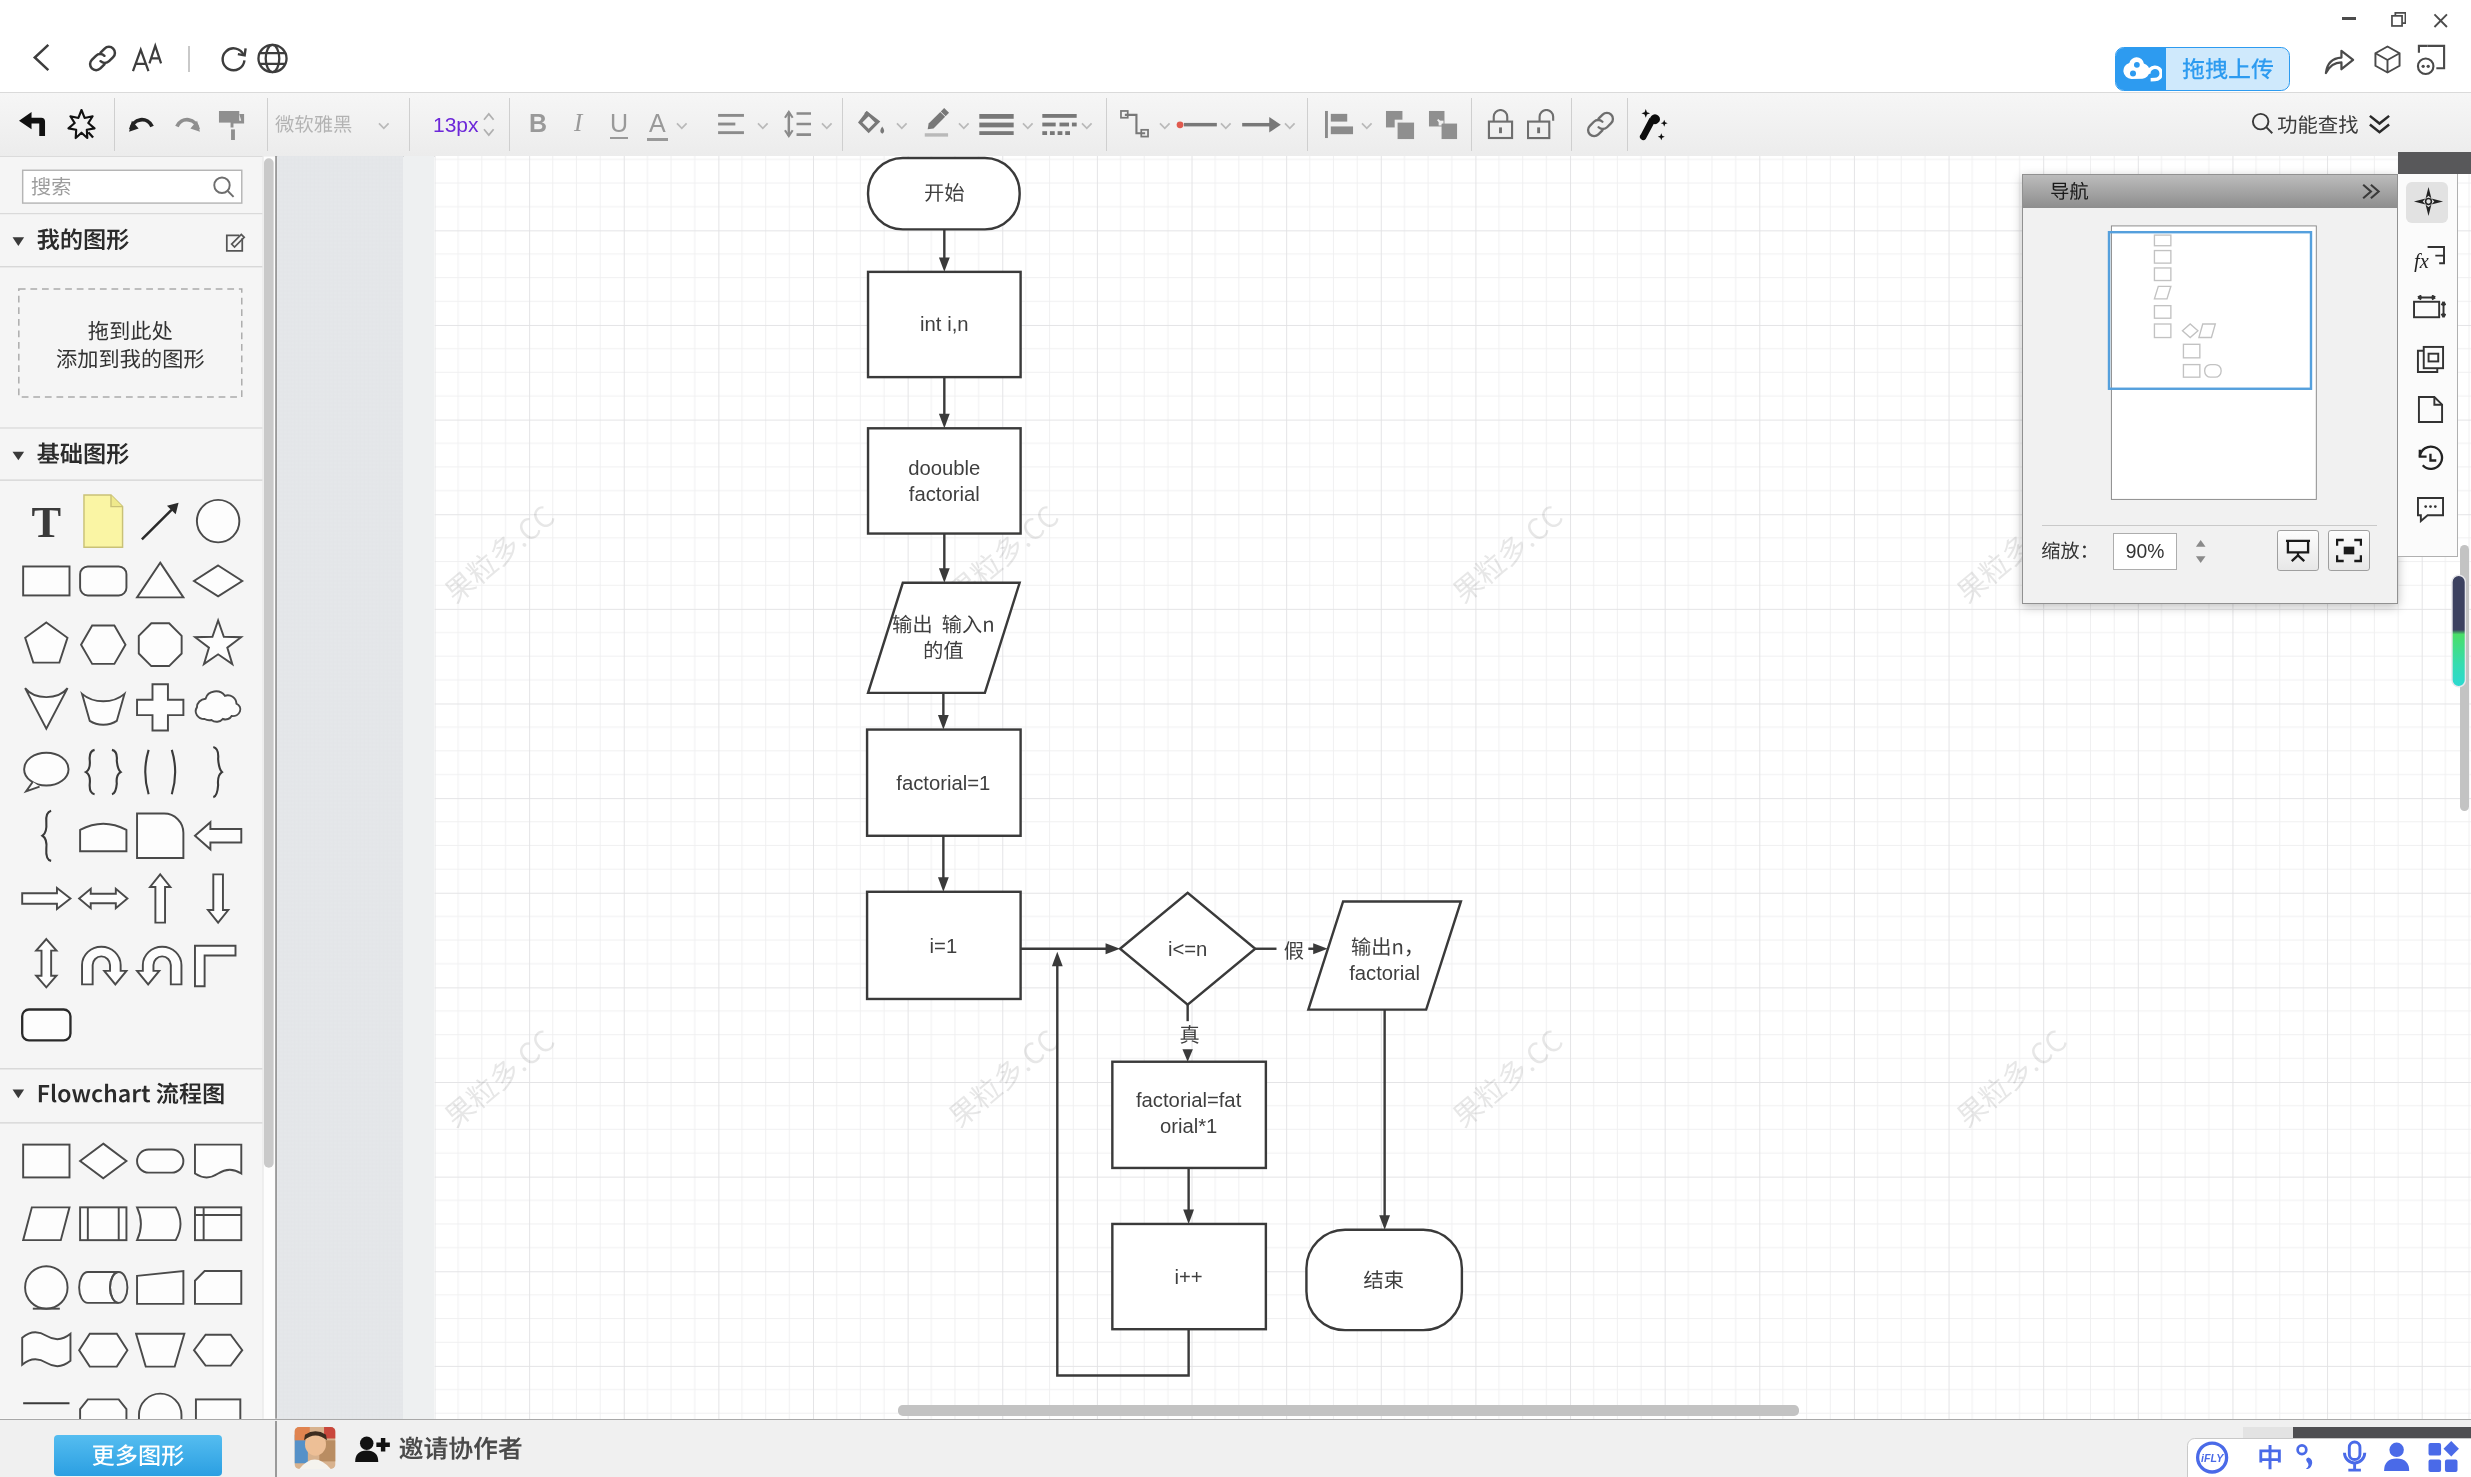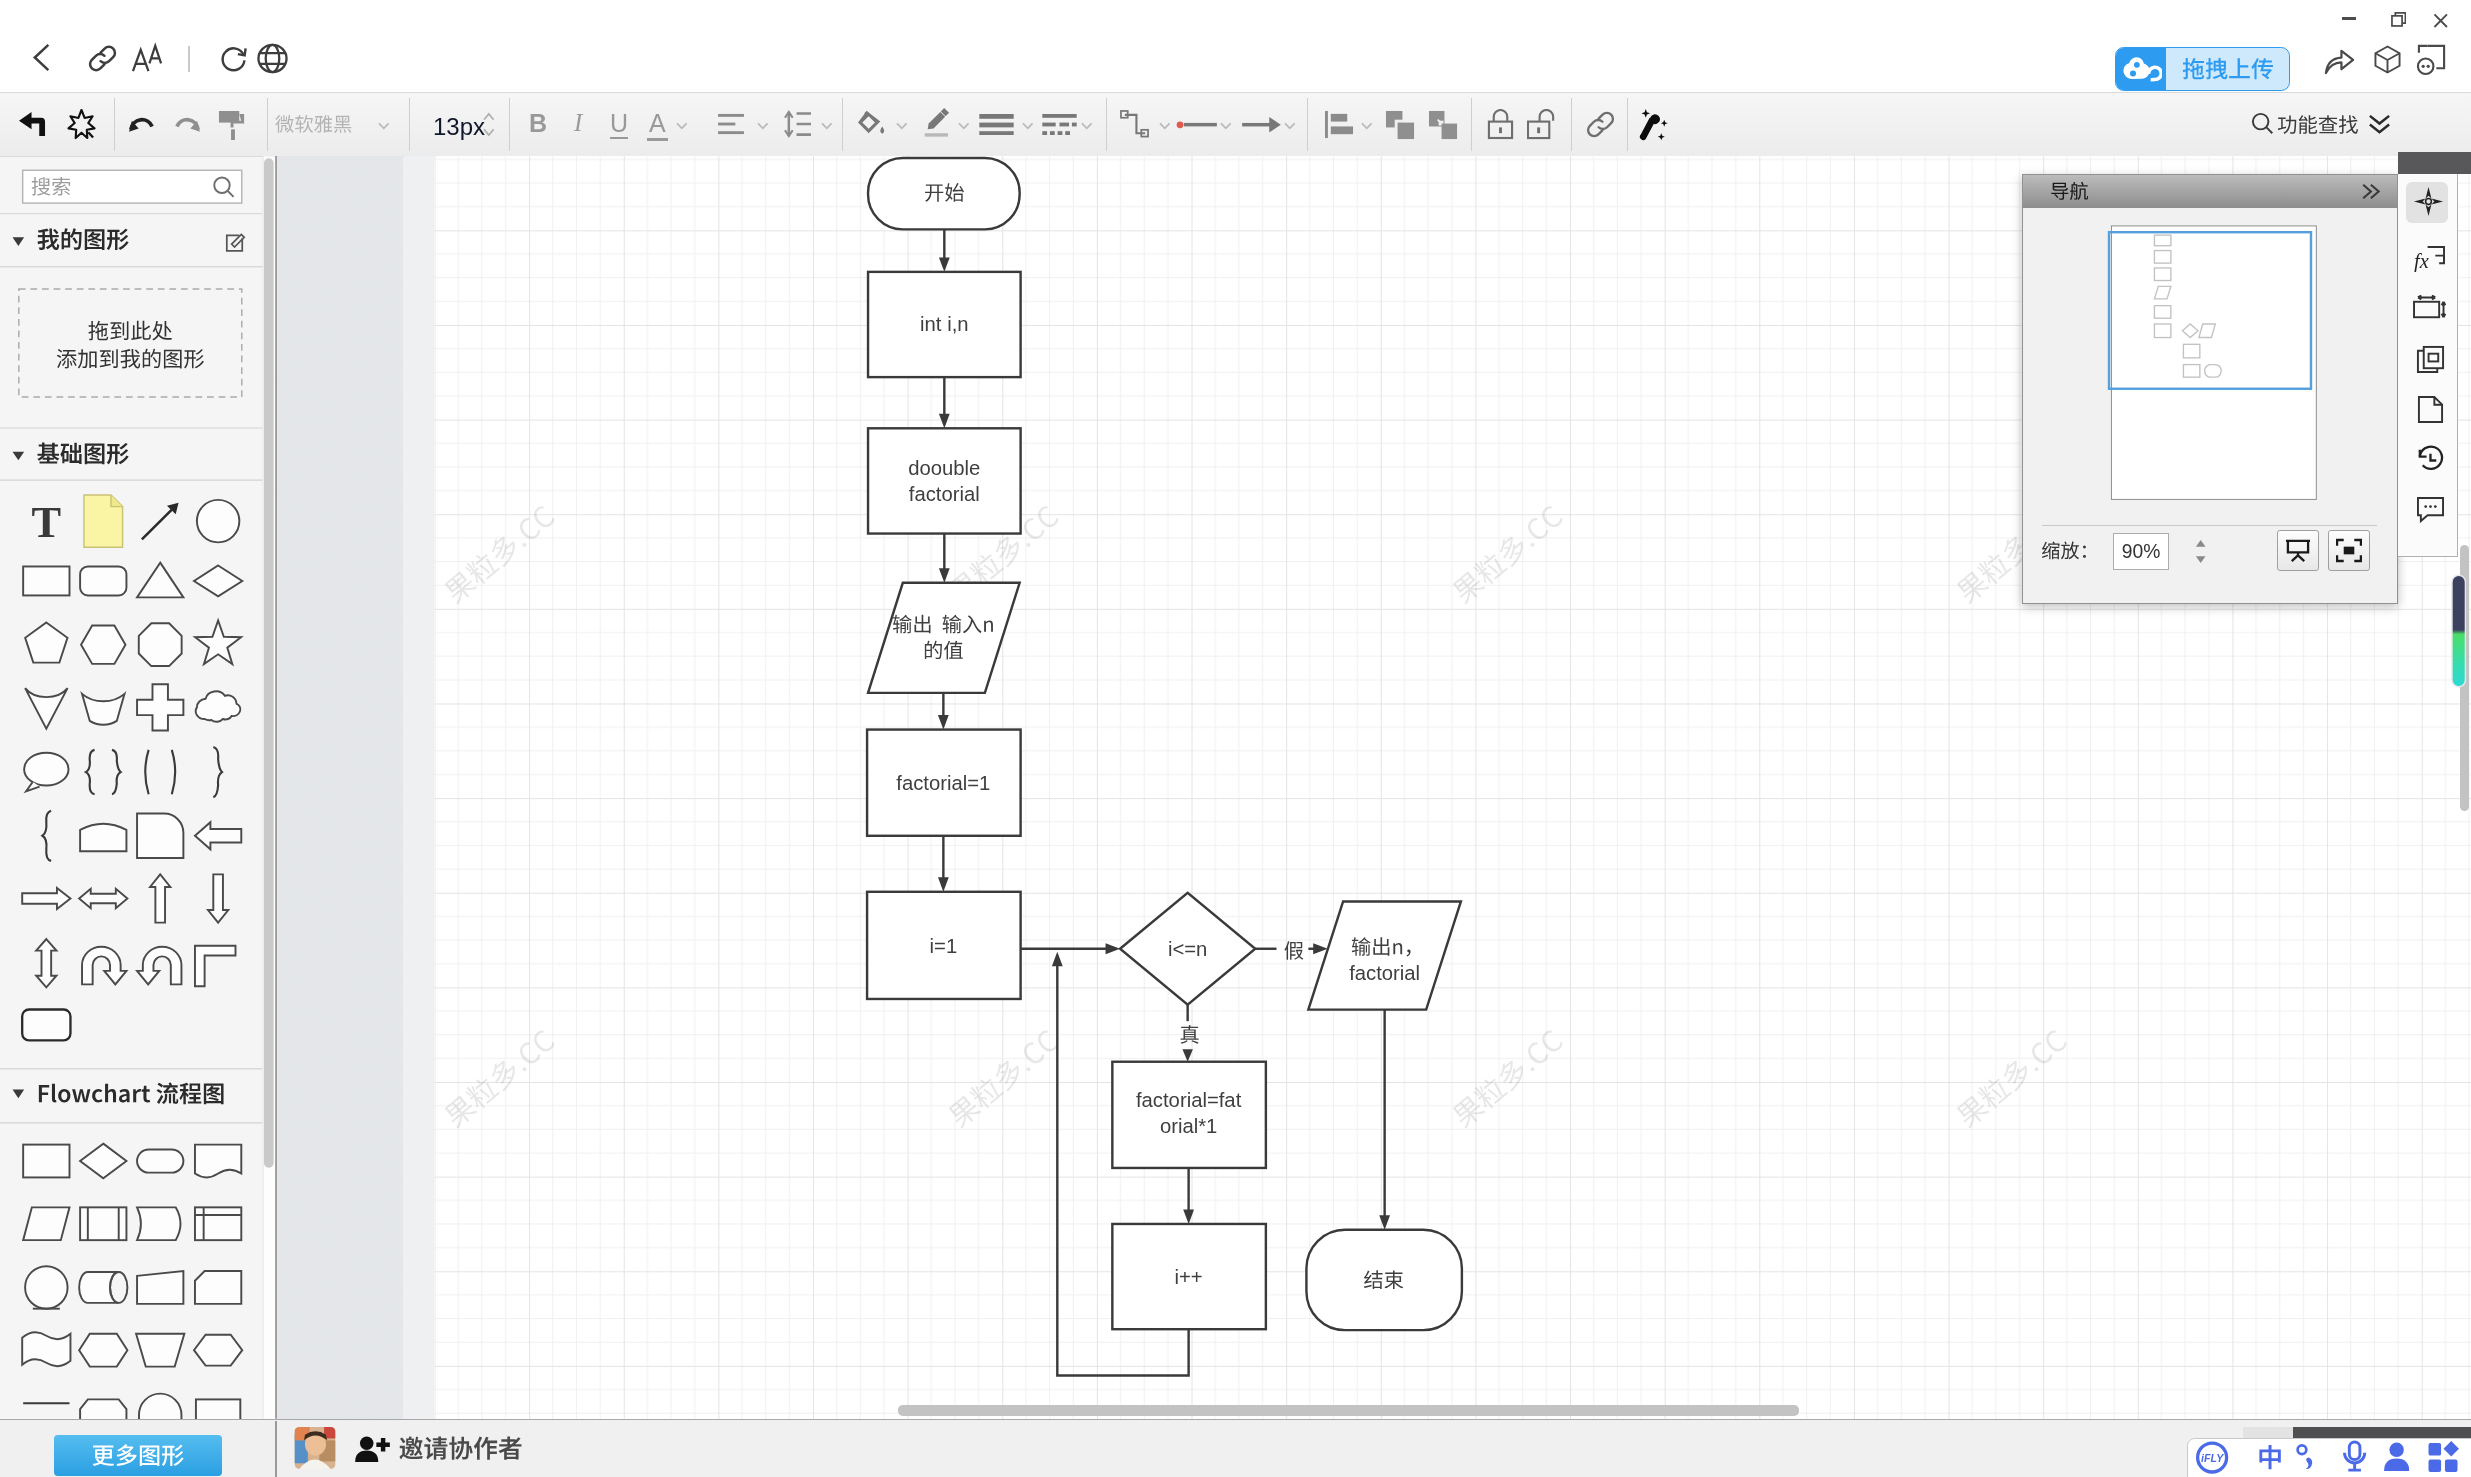--- a/index.html
+++ b/index.html
@@ -135,21 +135,21 @@
     </g>
   </svg>
 
 <svg class="abs" style="left:275px;top:108px" width="116" height="33" viewBox="0 0 120 34">
     <path transform="translate(0.0 24.0) scale(0.02000)" d="M523 -16 513 -81 535 -110 661 -189Q664 -176 670 -160Q675 -144 680 -134Q620 -94 589 -71Q558 -49 544 -37Q530 -26 523 -16ZM523 -16Q521 -24 516 -36Q511 -49 505 -60Q500 -72 495 -80Q504 -85 514 -99Q523 -113 523 -143V-318H585V-78Q585 -78 575 -72Q566 -66 554 -56Q542 -46 532 -36Q523 -25 523 -16ZM716 -634H961V-568H690ZM713 -839 783 -829Q772 -736 755 -648Q738 -560 713 -484Q689 -408 654 -349Q650 -357 640 -367Q631 -377 622 -388Q612 -398 604 -404Q635 -457 656 -527Q677 -596 691 -676Q705 -756 713 -839ZM723 -556Q735 -462 754 -374Q773 -285 802 -209Q832 -132 873 -75Q914 -17 969 17Q961 24 952 34Q942 44 933 56Q925 67 919 76Q862 36 821 -28Q780 -91 750 -173Q721 -254 701 -349Q682 -445 669 -548ZM862 -600 928 -595Q911 -434 875 -306Q840 -179 777 -83Q714 13 613 82Q610 75 602 64Q594 54 585 44Q577 33 570 27Q666 -33 725 -123Q784 -212 816 -332Q848 -451 862 -600ZM432 -840H490V-559H432ZM303 -759H355V-581H561V-759H616V-519H303ZM284 -446H617V-381H284ZM349 -318H564V-258H349ZM327 -318H392V-200Q392 -158 385 -109Q378 -60 358 -12Q339 36 301 76Q297 70 288 60Q279 50 269 40Q260 31 253 27Q286 -8 301 -48Q317 -87 322 -127Q327 -167 327 -202ZM198 -840 267 -815Q230 -755 176 -692Q122 -630 68 -584Q64 -592 56 -603Q49 -613 41 -624Q34 -635 28 -641Q60 -667 92 -701Q125 -735 153 -771Q181 -808 198 -840ZM219 -640 286 -617Q257 -558 220 -498Q183 -439 142 -385Q101 -332 60 -291Q57 -299 49 -311Q41 -323 32 -336Q24 -349 17 -356Q73 -410 128 -485Q182 -561 219 -640ZM147 -457 215 -526 216 -525V78H147Z M1582 -687H1903V-618H1582ZM1591 -841 1664 -830Q1651 -746 1632 -667Q1612 -588 1585 -521Q1559 -453 1523 -402Q1517 -408 1505 -416Q1494 -424 1482 -432Q1469 -439 1461 -444Q1496 -491 1521 -554Q1546 -617 1563 -690Q1580 -763 1591 -841ZM1886 -686H1896L1909 -689L1959 -675Q1949 -629 1938 -580Q1927 -530 1915 -485Q1903 -440 1891 -406L1831 -424Q1840 -455 1850 -497Q1860 -540 1870 -586Q1879 -632 1886 -673ZM1664 -523H1737V-476Q1737 -417 1729 -348Q1722 -278 1699 -204Q1675 -130 1626 -57Q1576 16 1492 81Q1486 72 1476 63Q1466 54 1455 45Q1445 36 1435 30Q1516 -30 1562 -96Q1608 -163 1630 -231Q1652 -298 1658 -361Q1664 -424 1664 -477ZM1732 -393Q1749 -302 1779 -221Q1810 -139 1856 -78Q1902 -16 1966 18Q1958 25 1948 36Q1938 47 1930 58Q1921 70 1915 79Q1848 39 1800 -30Q1752 -99 1720 -188Q1689 -278 1670 -382ZM1050 -722H1478V-650H1050ZM1278 -563H1346V76H1278ZM1039 -169Q1094 -176 1166 -186Q1237 -195 1318 -207Q1399 -219 1479 -231L1482 -161Q1369 -143 1256 -124Q1143 -105 1056 -92ZM1094 -332Q1092 -339 1088 -351Q1084 -364 1079 -376Q1075 -389 1070 -398Q1084 -402 1097 -423Q1110 -445 1124 -479Q1132 -495 1147 -532Q1162 -568 1179 -618Q1196 -668 1213 -725Q1230 -782 1242 -838L1316 -822Q1295 -742 1267 -662Q1240 -581 1210 -507Q1179 -434 1148 -374V-373Q1148 -373 1140 -369Q1132 -365 1121 -358Q1110 -351 1102 -344Q1094 -337 1094 -332ZM1094 -332V-394L1135 -414H1472L1472 -346H1172Q1143 -346 1122 -342Q1100 -338 1094 -332Z M2098 -456H2475V-384H2098ZM2075 -788H2465V-717H2075ZM2279 -423 2339 -404Q2311 -328 2268 -252Q2226 -177 2178 -112Q2130 -48 2082 -3Q2076 -12 2067 -22Q2057 -32 2048 -42Q2038 -52 2030 -58Q2064 -87 2100 -128Q2135 -169 2169 -218Q2202 -268 2230 -320Q2258 -372 2279 -423ZM2321 -770H2390V-26Q2390 6 2381 24Q2372 42 2350 51Q2330 59 2293 62Q2256 65 2200 65Q2198 50 2192 29Q2185 9 2178 -7Q2220 -6 2255 -5Q2289 -5 2301 -6Q2313 -6 2317 -11Q2321 -15 2321 -26ZM2124 -680 2190 -674Q2183 -627 2173 -574Q2163 -520 2153 -470Q2144 -420 2135 -384H2068Q2077 -422 2088 -473Q2098 -525 2108 -579Q2117 -634 2124 -680ZM2554 -453H2929V-388H2554ZM2559 -250H2929V-185H2559ZM2556 -48H2956V22H2556ZM2597 -837 2663 -820Q2641 -747 2611 -675Q2581 -604 2546 -541Q2510 -478 2471 -429Q2467 -436 2458 -447Q2450 -458 2440 -469Q2431 -479 2423 -486Q2478 -551 2524 -645Q2569 -738 2597 -837ZM2596 -656H2945V-588H2596V80H2528V-594L2585 -656ZM2736 -625H2803V-12H2736ZM2705 -807 2761 -830Q2780 -794 2795 -751Q2810 -709 2816 -677L2756 -652Q2751 -683 2737 -727Q2722 -771 2705 -807Z M3227 -739V-521H3766V-739ZM3155 -802H3841V-458H3155ZM3282 -696 3332 -713Q3355 -679 3374 -638Q3392 -597 3398 -567L3346 -546Q3340 -575 3322 -618Q3304 -661 3282 -696ZM3138 -376H3861V-314H3138ZM3055 -224H3946V-157H3055ZM3461 -777H3536V-190H3461ZM3658 -714 3717 -692Q3696 -652 3673 -609Q3649 -566 3629 -536L3581 -556Q3594 -578 3609 -605Q3623 -633 3636 -662Q3649 -691 3658 -714ZM3340 -90 3410 -96Q3420 -57 3425 -11Q3431 35 3431 65L3358 74Q3358 43 3353 -4Q3349 -50 3340 -90ZM3546 -88 3616 -102Q3634 -65 3650 -20Q3667 25 3674 56L3599 74Q3593 42 3578 -4Q3562 -50 3546 -88ZM3749 -92 3818 -117Q3842 -92 3868 -61Q3894 -30 3915 -1Q3937 29 3951 53L3878 81Q3866 57 3845 27Q3823 -2 3799 -34Q3774 -66 3749 -92ZM3168 -117 3240 -99Q3221 -50 3192 0Q3162 50 3126 84L3057 52Q3090 22 3120 -24Q3150 -70 3168 -117Z" fill="#b3b3b3"></path>
   </svg>
 <svg class="abs" style="left:378px;top:122px" width="11.6" height="7.7" viewBox="0 0 12 8">
     <path d="M1 1.5 L6 6.5 L11 1.5" fill="none" stroke="#b9b9b9" stroke-width="1.8"></path>
   </svg>
 
-<div class="abs" style="left:433px;top:113px;font-size:24px;color:#0f172a">13px</div>
+<div class="abs" style="left:433px;top:113px;font-size:21px;color:#6d28d9">13px</div>
 <svg class="abs" style="left:483px;top:112px" width="11.6" height="25" viewBox="0 0 12 26">
     <path d="M1 8 L6 2 L11 8" fill="none" stroke="#b0b0b0" stroke-width="1.8"></path>
     <path d="M1 18 L6 24 L11 18" fill="none" stroke="#b0b0b0" stroke-width="1.8"></path>
   </svg>
 
 <div class="abs" style="left:529px;top:109px;font-size:25px;font-weight:bold;color:#999">B</div>
 <div class="abs" style="left:574px;top:109px;font-size:25px;font-style:italic;font-family:'Liberation Serif',serif;color:#999">I</div>
 <div class="abs" style="left:610px;top:109px;font-size:25px;color:#999;border-bottom:2.4px solid #999;line-height:28px">U</div>
 <div class="abs" style="left:649px;top:109px;font-size:25px;color:#999">A</div>
 <div class="abs" style="left:647px;top:138px;width:21px;height:2.9px;background:#999"></div>
@@ -520,21 +520,21 @@
         <rect x="166" y="141" width="17" height="14" fill="none" stroke="#c2c2c2" stroke-width="1.4"></rect>
         <rect x="166" y="162" width="17" height="13" fill="none" stroke="#c2c2c2" stroke-width="1.4"></rect>
         <rect x="188" y="162" width="17" height="13" rx="6" fill="none" stroke="#c2c2c2" stroke-width="1.4"></rect>
       </g>
 <rect x="89" y="25" width="209" height="162" fill="none" stroke="#55a0dd" stroke-width="2.5"></rect>
     </svg>
 <div class="abs" style="left:19.3px;top:350px;width:335px;height:0;border-top:1px solid #c9c9c9"></div>
     <svg class="abs" style="left:0;top:351px" width="374" height="76" viewBox="0 0 387 79">
       <path transform="translate(18.0 33.0) scale(0.02000)" d="M69 -182Q67 -189 63 -201Q59 -213 55 -226Q51 -238 47 -247Q62 -250 79 -267Q95 -285 117 -312Q128 -326 149 -357Q171 -388 197 -430Q224 -473 251 -522Q278 -571 301 -620L361 -586Q308 -486 245 -390Q182 -293 117 -220V-218Q117 -218 110 -215Q103 -211 93 -206Q83 -200 76 -194Q69 -188 69 -182ZM69 -182 64 -242 97 -266 315 -315Q315 -301 316 -283Q317 -265 318 -254Q242 -236 196 -223Q150 -211 124 -204Q99 -196 87 -191Q76 -186 69 -182ZM63 -423Q61 -430 57 -443Q53 -455 49 -468Q44 -481 39 -491Q53 -494 66 -510Q80 -527 95 -553Q104 -565 119 -594Q135 -623 155 -662Q174 -702 193 -747Q212 -792 227 -837L294 -807Q268 -745 238 -683Q208 -621 175 -565Q141 -508 107 -463V-461Q107 -461 100 -457Q94 -453 85 -447Q76 -441 69 -435Q63 -429 63 -423ZM63 -423 61 -477 96 -500 269 -515Q267 -501 265 -483Q264 -466 264 -454Q204 -448 168 -443Q131 -438 110 -435Q89 -431 79 -428Q69 -425 63 -423ZM44 -53Q101 -71 181 -100Q260 -129 344 -159L357 -96Q279 -66 202 -36Q125 -6 62 18ZM700 -545 775 -531Q764 -486 751 -439Q739 -392 728 -359L665 -373Q672 -396 679 -427Q686 -457 692 -489Q697 -520 700 -545ZM369 -743H951V-594H879V-679H438V-580H369ZM472 -612 539 -595Q521 -535 494 -470Q467 -405 432 -346Q397 -287 355 -242Q348 -252 336 -268Q324 -283 315 -291Q353 -333 383 -388Q414 -442 437 -501Q459 -559 472 -612ZM547 -567H936V-505H547ZM593 -221H885V-160H593ZM562 -404H922V74H854V-342H627V79H562ZM419 -410 480 -471 483 -468V80H419ZM590 -821 653 -843Q670 -817 686 -786Q703 -754 712 -732L646 -706Q638 -729 622 -762Q606 -795 590 -821ZM595 -29H885V32H595Z M1206 -823 1272 -842Q1288 -810 1303 -773Q1318 -735 1327 -709L1257 -686Q1251 -714 1236 -752Q1221 -791 1206 -823ZM1044 -678H1488V-608H1044ZM1206 -475H1398V-405H1206ZM1372 -475H1443Q1443 -475 1443 -468Q1443 -462 1443 -454Q1443 -446 1442 -440Q1440 -317 1437 -231Q1434 -146 1430 -92Q1426 -38 1420 -7Q1414 23 1404 35Q1391 52 1378 59Q1364 66 1344 68Q1326 70 1296 70Q1267 70 1235 69Q1234 53 1229 33Q1224 14 1216 -1Q1247 2 1272 2Q1298 3 1310 3Q1321 3 1328 0Q1335 -2 1340 -11Q1347 -20 1352 -46Q1356 -73 1360 -125Q1364 -177 1367 -259Q1369 -341 1372 -459ZM1589 -653H1962V-583H1589ZM1612 -841 1689 -828Q1671 -733 1644 -643Q1617 -552 1582 -475Q1547 -397 1503 -338Q1497 -346 1486 -356Q1476 -367 1465 -378Q1453 -388 1445 -395Q1486 -448 1518 -519Q1550 -590 1574 -672Q1597 -754 1612 -841ZM1818 -616 1892 -607Q1866 -435 1817 -304Q1768 -174 1685 -78Q1602 17 1475 82Q1472 73 1464 61Q1456 49 1448 37Q1439 25 1431 17Q1552 -40 1630 -127Q1707 -214 1752 -336Q1796 -457 1818 -616ZM1619 -589Q1643 -450 1687 -331Q1731 -211 1801 -122Q1870 -34 1971 14Q1963 21 1953 32Q1943 44 1934 55Q1925 67 1918 78Q1813 23 1742 -73Q1670 -168 1625 -297Q1580 -425 1554 -578ZM1162 -644H1234V-399Q1234 -317 1223 -233Q1213 -150 1180 -71Q1148 8 1081 79Q1071 67 1055 53Q1039 40 1025 30Q1086 -35 1116 -107Q1145 -180 1153 -255Q1162 -329 1162 -400Z M2250 -486Q2220 -486 2197 -506Q2174 -526 2174 -560Q2174 -595 2197 -615Q2220 -636 2250 -636Q2280 -636 2303 -615Q2326 -595 2326 -560Q2326 -526 2303 -506Q2280 -486 2250 -486ZM2250 4Q2220 4 2197 -17Q2174 -37 2174 -71Q2174 -105 2197 -126Q2220 -146 2250 -146Q2280 -146 2303 -126Q2326 -105 2326 -71Q2326 -37 2303 -17Q2280 4 2250 4Z" fill="#333"></path>
     </svg>
-    <div class="abs" style="left:90px;top:6.8px;width:56px;height:37px;top:358px;background:#fff;border:1px solid #adadad;font-size:19.3px;color:#333;text-align:center;line-height:35px">90%</div>
+    <div class="abs" style="left:90px;top:6.8px;width:64px;height:37px;top:358px;background:#fff;border:1px solid #adadad;font-size:19.3px;color:#333;text-align:center;line-height:35px">90%</div>
     <svg class="abs" style="left:170px;top:362px" width="15.4" height="29" viewBox="0 0 16 30">
       <path d="M3 10 L8 3 L13 10 Z" fill="#8a8a8a"></path>
       <path d="M3 20 L8 27 L13 20 Z" fill="#8a8a8a"></path>
     </svg>
 <div class="abs" style="left:254px;top:355px;width:42px;height:41px;background:linear-gradient(#fdfdfd,#e7e7e7);border:1px solid #9f9f9f;border-radius:2.9px"></div>
     <svg class="abs" style="left:262px;top:363px" width="26" height="25" viewBox="0 0 27 26">
       <g stroke="#1a1a1a" fill="none" stroke-width="2.4">
         <path d="M1 3 H26 M3 3 V15 H24 V3"></path>
         <path d="M13.5 15 V19 M7 24 L13.5 18 L20 24"></path>
       </g>

